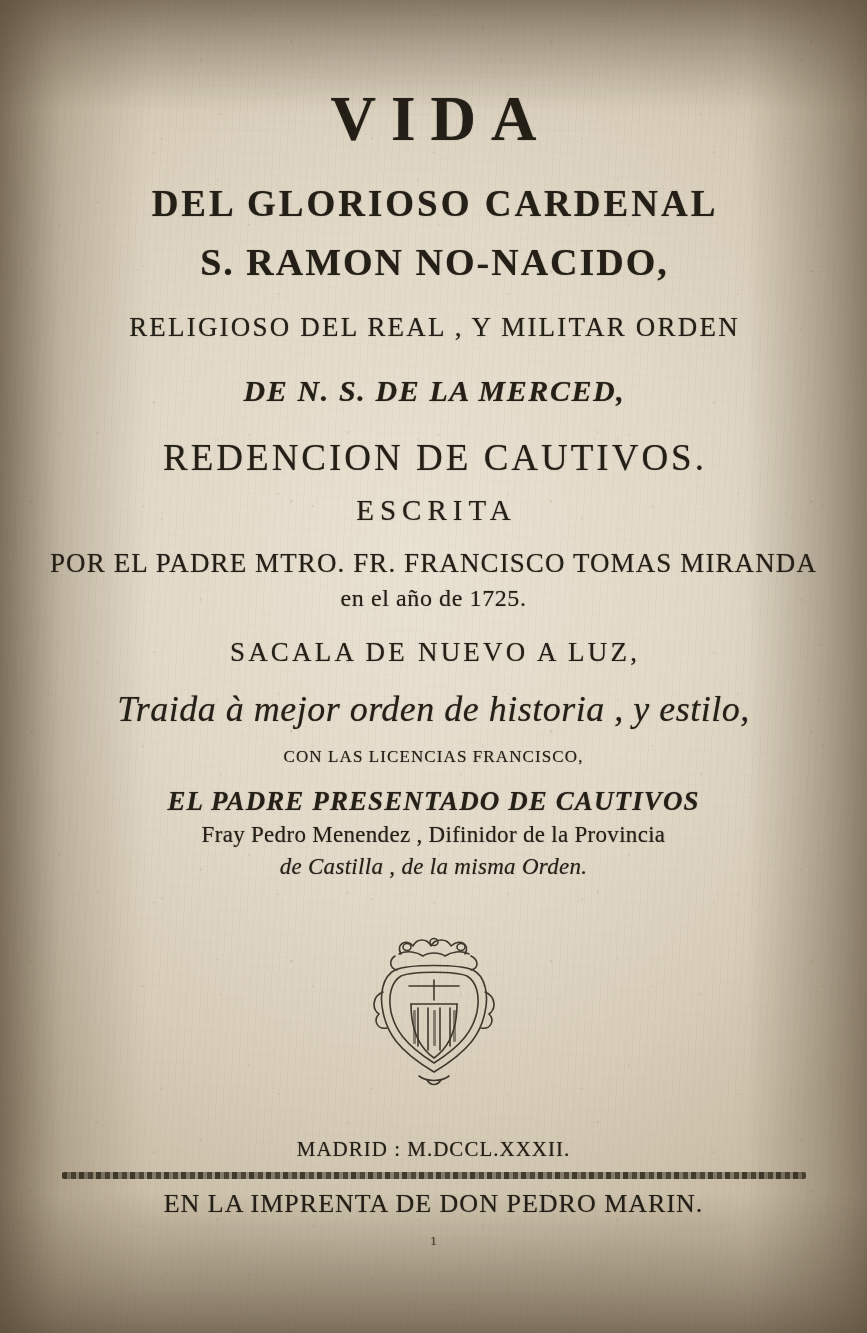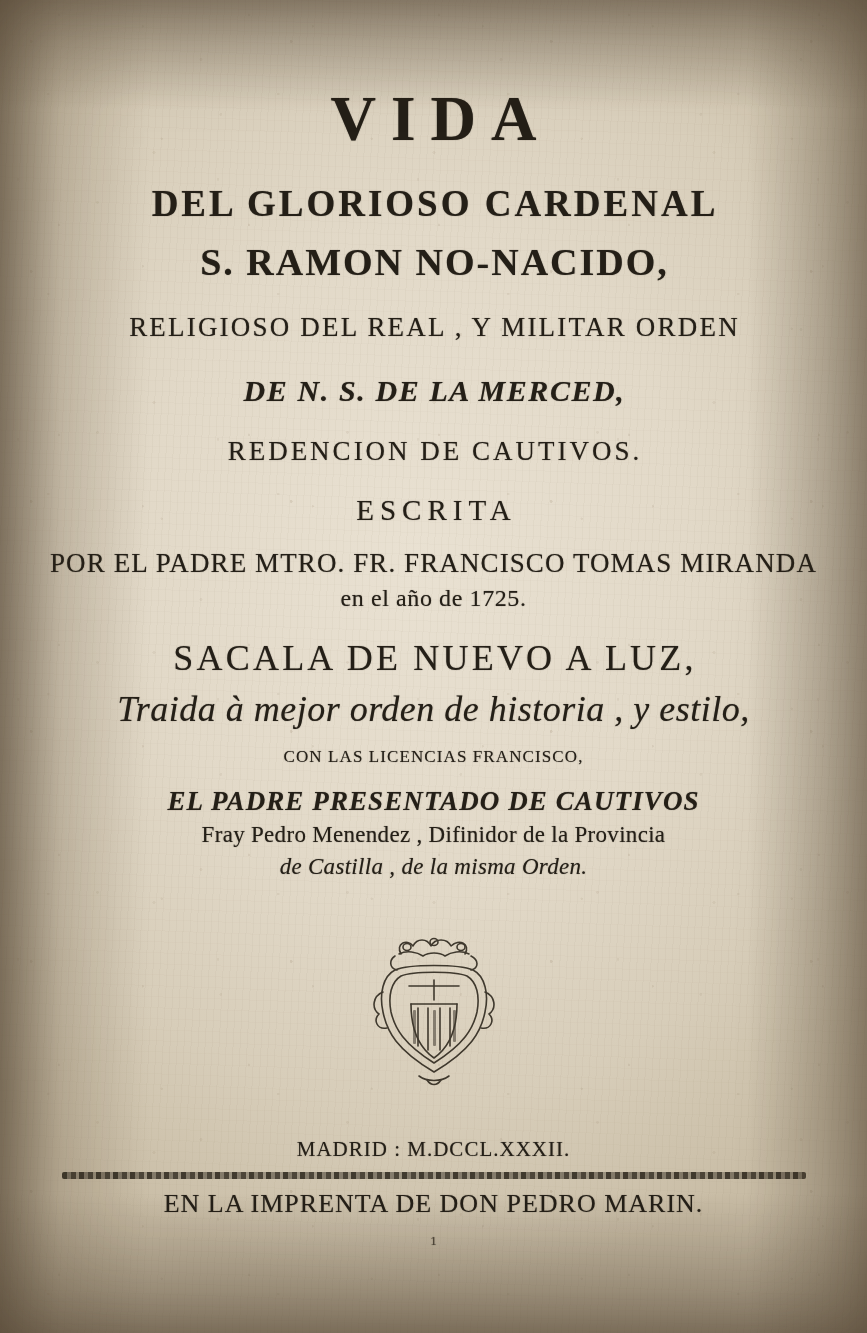--- a/index.html
+++ b/index.html
@@ -120,21 +120,21 @@
   #l-merced {
     top: 374px;
     font-size: 30px;
     letter-spacing: 1.6px;
     text-indent: 2px;
     font-style: italic;
     font-weight: 600;
   }
   #l-redencion {
     top: 436px;
-    font-size: 27px;
+    font-size: 37px;
     letter-spacing: 3.0px;
     text-indent: 3px;
     font-variant: small-caps;
   }
   #l-escrita {
     top: 494px;
     font-size: 29px;
     letter-spacing: 6px;
     text-indent: 6px;
     font-variant: small-caps;
@@ -145,21 +145,21 @@
     letter-spacing: 1.1px;
     font-variant: small-caps;
   }
   #l-anno {
     top: 585px;
     font-size: 24px;
     letter-spacing: 0.6px;
   }
   #l-sacala {
     top: 637px;
-    font-size: 36px;
+    font-size: 27px;
     letter-spacing: 3.2px;
     text-indent: 3px;
     font-variant: small-caps;
   }
   #l-traida {
     top: 688px;
     font-size: 36px;
     letter-spacing: 0.5px;
     font-style: italic;
   }

